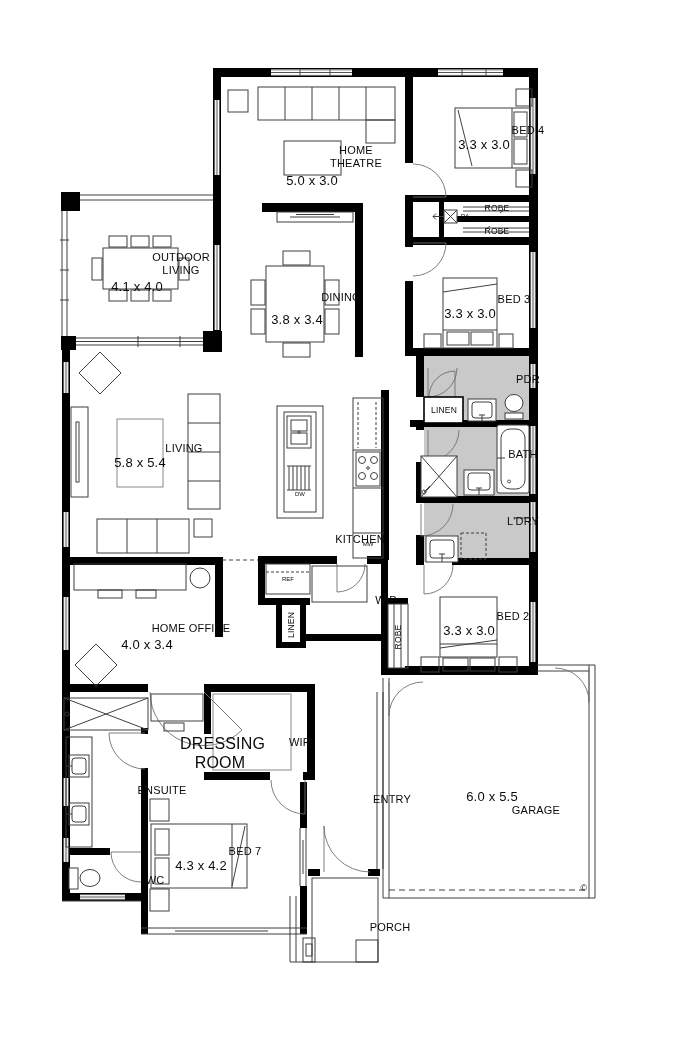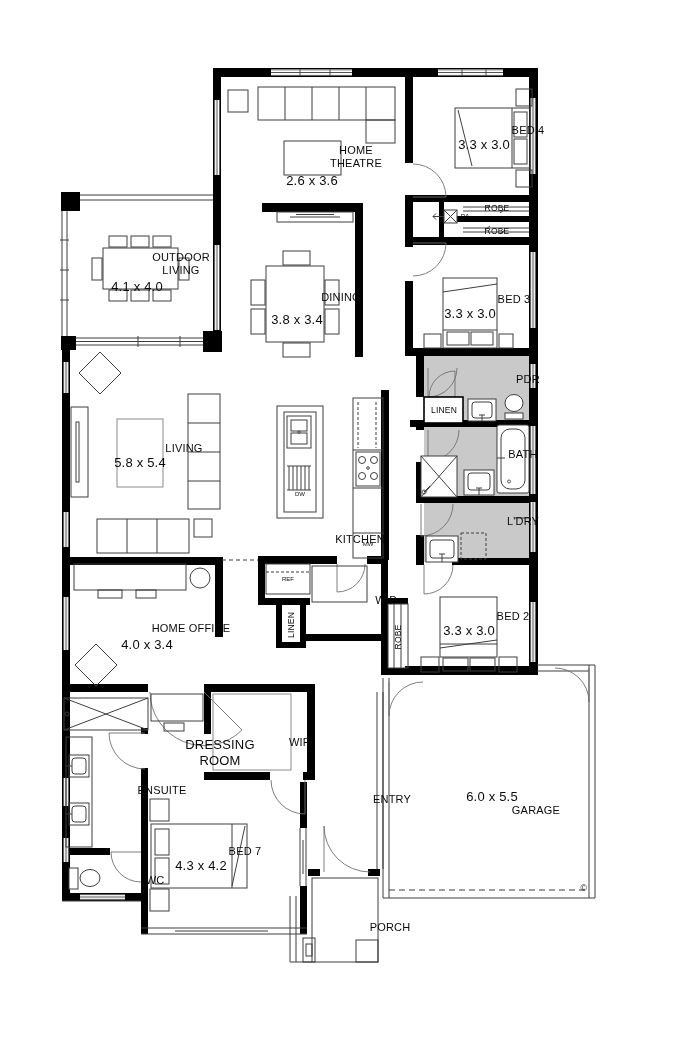--- a/index.html
+++ b/index.html
@@ -369,21 +369,21 @@
       <path d="M232,824 V888 M245,826 L232,886"></path>
       <rect x="155" y="829" width="14" height="26"></rect>
       <rect x="155" y="858" width="14" height="26"></rect>
       <rect x="150" y="799" width="19" height="22"></rect>
       <rect x="150" y="889" width="19" height="22"></rect>
     </g>
   </g>
 </svg>
 
   <div class="lbl room wrap" style="left:312px;top:157px;width:80px">HOME THEATRE</div>
-  <div class="lbl dims" style="left:312px;top:181px">2.6 x 3.6</div>
+  <div class="lbl dims" style="left:312px;top:181px">5.0 x 3.0</div>
 
   <div class="lbl room" style="left:484px;top:131px">BED 4</div>
   <div class="lbl dims" style="left:484px;top:145px">3.3 x 3.0</div>
 
   <div class="lbl small" style="left:497px;top:208px">ROBE</div>
   <div class="lbl small" style="left:497px;top:231px">ROBE</div>
   <div class="lbl tiny" style="left:465px;top:217px">RA</div>
 
   <div class="lbl room" style="left:470px;top:300px">BED 3</div>
   <div class="lbl dims" style="left:470px;top:314px">3.3 x 3.0</div>
@@ -410,21 +410,21 @@
   <div class="lbl room" style="left:342px;top:601px">WIP</div>
   <div class="lbl small vert" style="left:291px;top:625px">LINEN</div>
   <div class="lbl small vert" style="left:398px;top:637px">ROBE</div>
 
   <div class="lbl room" style="left:469px;top:617px">BED 2</div>
   <div class="lbl dims" style="left:469px;top:631px">3.3 x 3.0</div>
 
   <div class="lbl room" style="left:147px;top:629px">HOME OFFICE</div>
   <div class="lbl dims" style="left:147px;top:645px">4.0 x 3.4</div>
 
-  <div class="lbl room wrap" style="left:176px;top:753px;width:80px;font-size:13px">DRESSING ROOM</div>
+  <div class="lbl room wrap" style="left:176px;top:753px;width:80px;font-size:16px">DRESSING ROOM</div>
   <div class="lbl room" style="left:256px;top:743px">WIR</div>
 
   <div class="lbl room" style="left:118px;top:791px">ENSUITE</div>
   <div class="lbl room" style="left:111px;top:881px">WC</div>
 
   <div class="lbl room" style="left:201px;top:852px">BED 7</div>
   <div class="lbl dims" style="left:201px;top:866px">4.3 x 4.2</div>
 
   <div class="lbl room" style="left:348px;top:800px">ENTRY</div>
 

